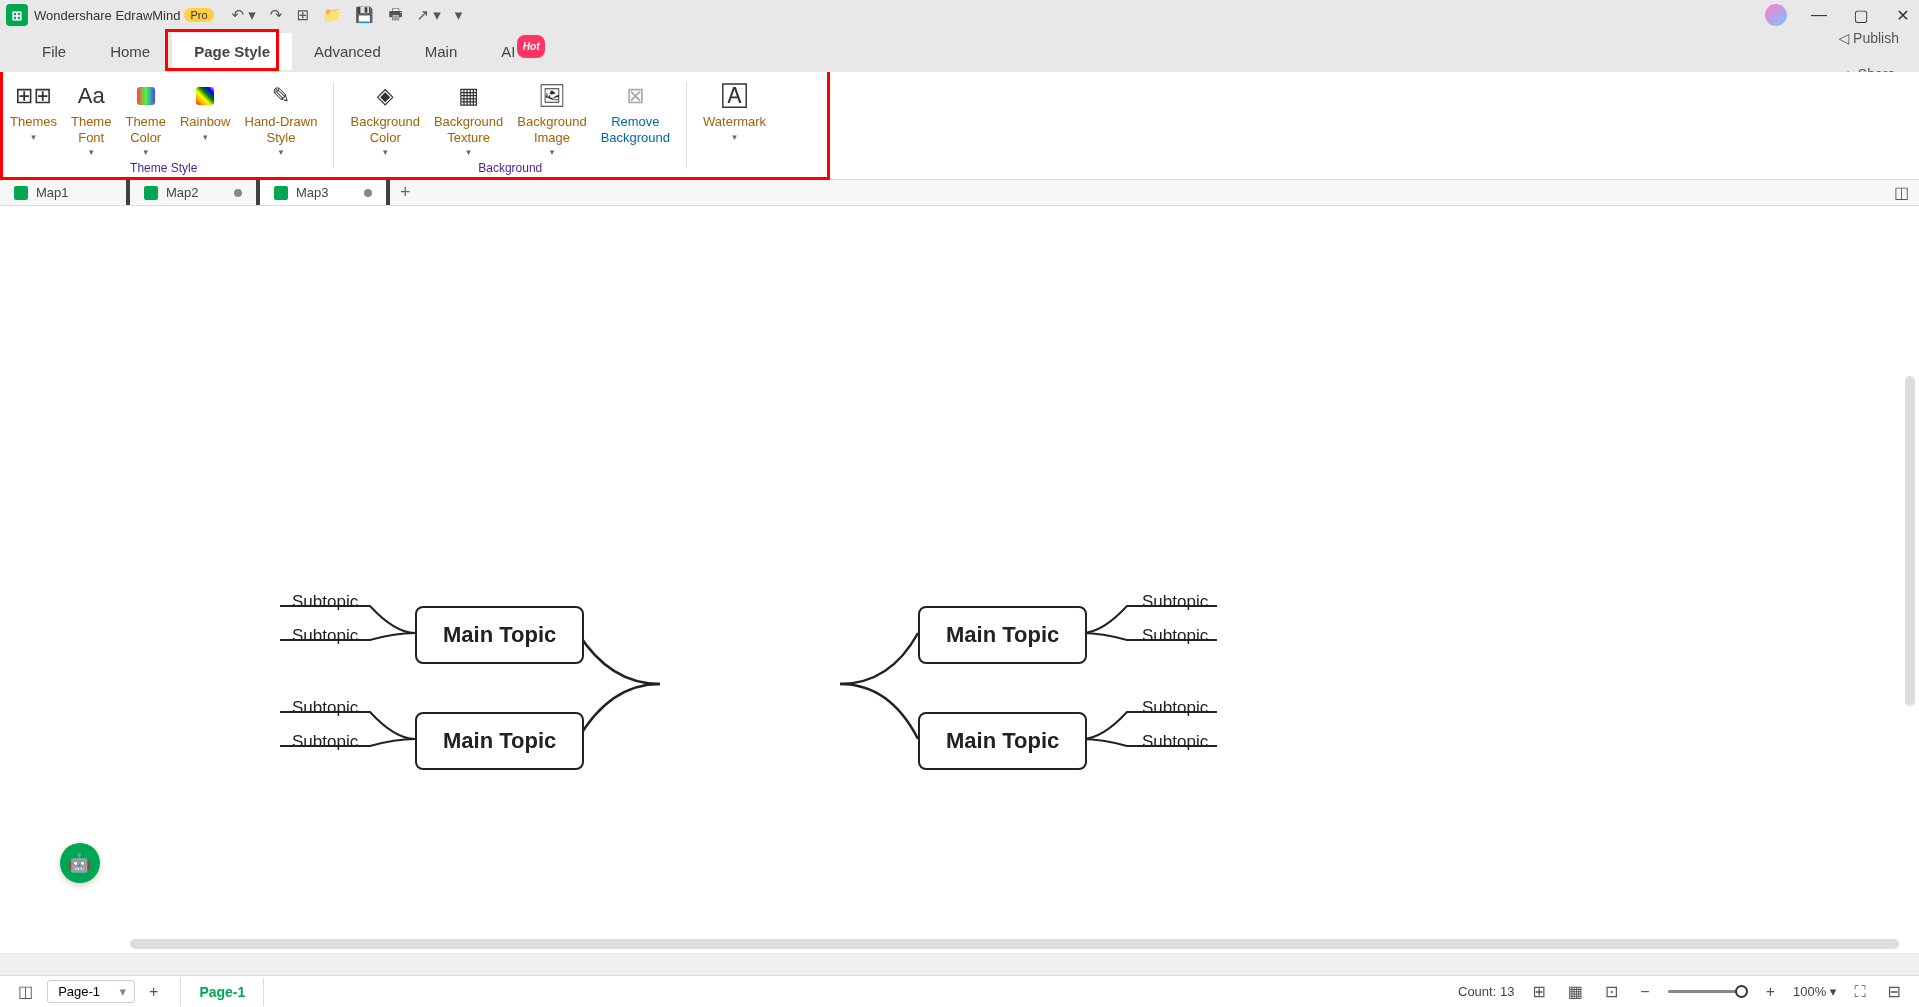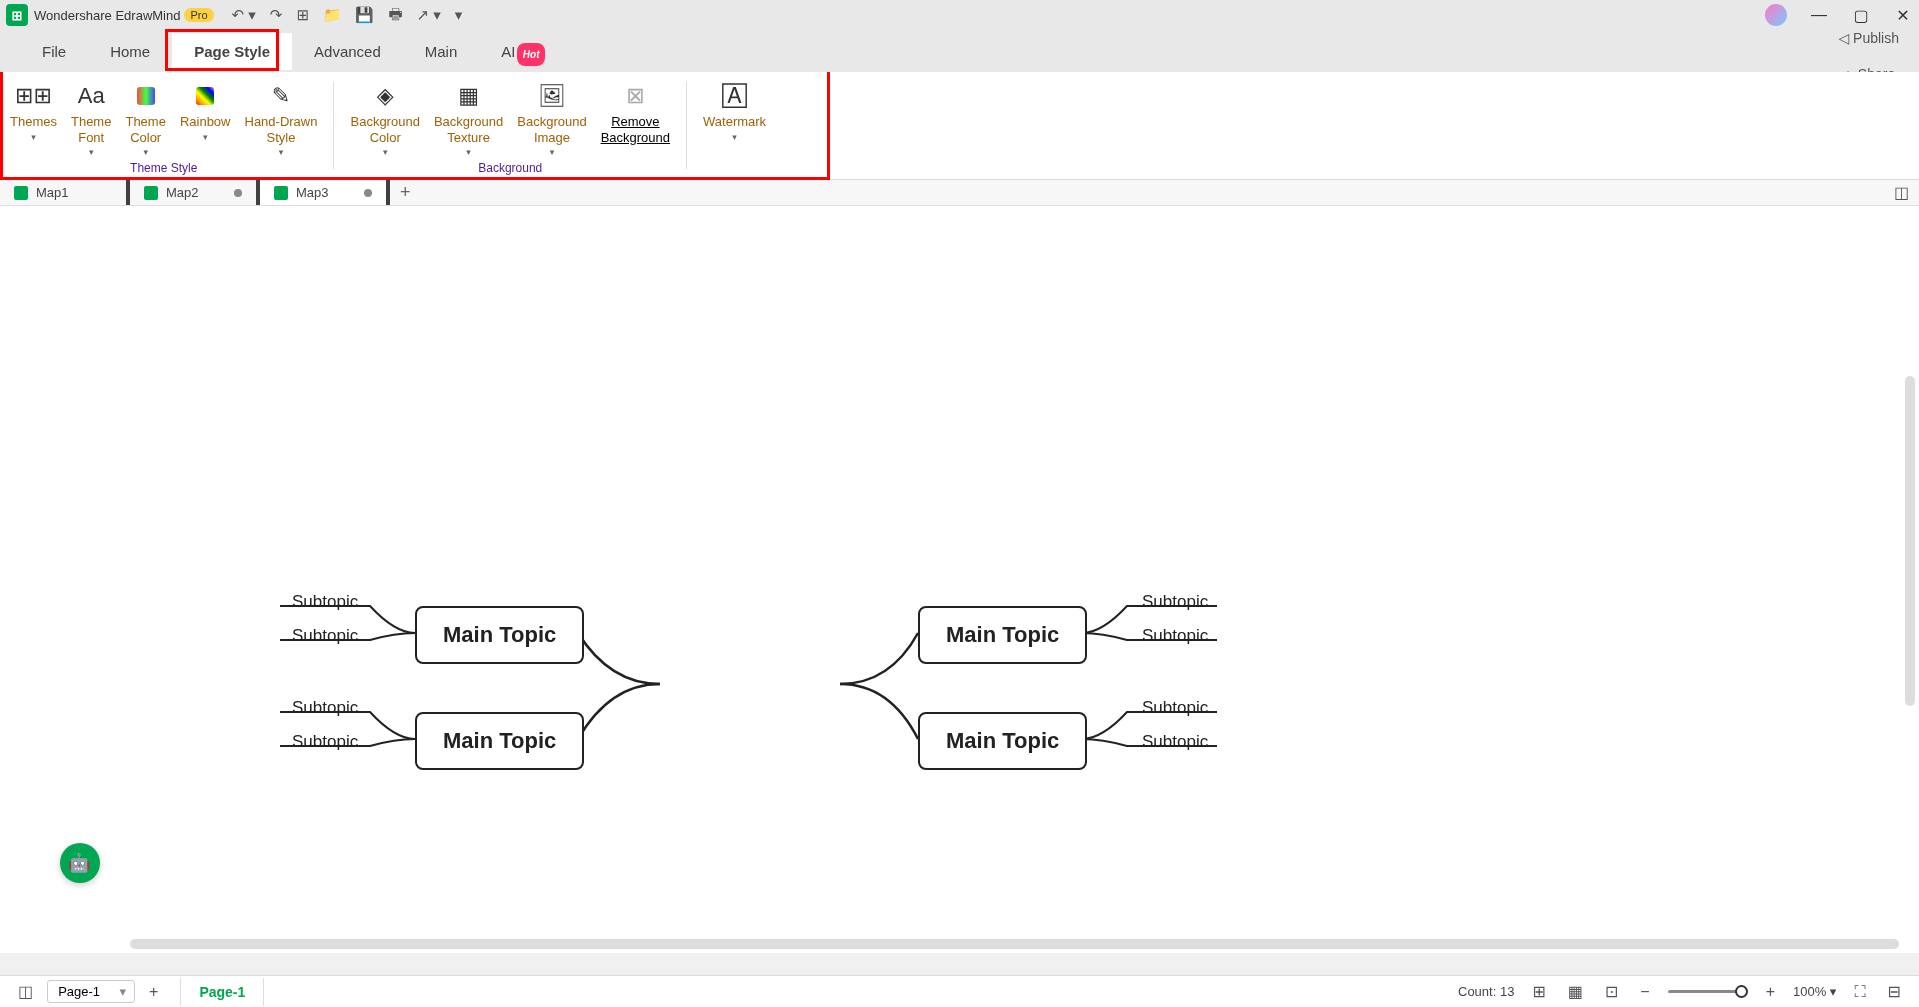--- a/index.html
+++ b/index.html
@@ -13,34 +13,34 @@
 .qat { display:flex; gap:14px; margin-left:18px; align-items:center; }
 .qat span { color:#555; font-size:15px; cursor:pointer; }
 .titlebar-right { margin-left:auto; display:flex; gap:22px; align-items:center; }
 .avatar { width:22px; height:22px; border-radius:50%; background:linear-gradient(135deg,#ff7ac6,#7ac6ff); }
 .win-btn { font-size:16px; color:#333; cursor:pointer; width:20px; text-align:center; }
 
 
 .menubar { height:42px; background:#e8e8e8; display:flex; align-items:center; padding-left:20px; position:relative; }
 .menu-tab { padding:10px 22px; font-size:15px; color:#444; cursor:pointer; position:relative; }
 .menu-tab.active { background:#fff; font-weight:600; }
-.hot-badge { position:absolute; top:10px; right:-8px; background:#ff3366; color:#fff; font-size:10px; padding:6px 6px; border-radius:8px; font-style:italic; font-weight:600; }
+.hot-badge { position:absolute; top:2px; right:-8px; background:#ff3366; color:#fff; font-size:10px; padding:6px 6px; border-radius:8px; font-style:italic; font-weight:600; }
 .menubar-right { margin-left:auto; display:flex; gap:20px; align-items:center; padding-right:20px; height:100%;flex-direction:column; }
 .menubar-right span { font-size:14px; color:#555; cursor:pointer; }
 .highlight-tab { position:absolute; border:3px solid #ff0000; pointer-events:none; }
 
 
 .ribbon { height:108px; background:#fff; display:flex; border-bottom:1px solid #ddd; position:relative; }
 .ribbon-group { display:flex; flex-direction:column; align-items:center; padding:6px 4px 2px; position:relative; }
 .ribbon-items { display:flex; gap:2px; }
 .ribbon-item { display:flex; flex-direction:column; align-items:center; padding:4px 6px; cursor:pointer; min-width:50px; }
 .ribbon-item.disabled { color:#aaa; }
 .ribbon-icon { font-size:22px; height:28px; display:flex; align-items:center; justify-content:center; color:#333; }
 .ribbon-label { font-size:13px; color:#a16207; text-align:center; line-height:1.2; margin-top:4px; }
-.ribbon-item.disabled .ribbon-label { color:#000000;text-decoration:underline; }
+.ribbon-item.disabled .ribbon-label { color:#0369a1; }
 .ribbon-dd { font-size:9px; color:#666; margin-top:2px; }
 .ribbon-group-label { font-size:12px; color:#4c1d95; margin-top:auto; padding-bottom:4px; }
 .ribbon-sep { width:1px; background:#ddd; margin:10px 6px; }
 .highlight-ribbon { position:absolute; left:0; top:0; width:830px; height:108px; border:3px solid #ff0000; border-top:none; pointer-events:none; }
 
 
 .doctabs { height:26px; background:#f7f7f7; display:flex; align-items:center; border-bottom:1px solid #ddd; }
 .doctab { display:flex; align-items:center; gap:8px; padding:0 14px; height:100%; font-size:13px; color:#444; cursor:pointer; border-right:4px solid #404040; min-width:130px; }
 .doctab.active { background:#fff; }
 .doctab-icon { width:14px; height:14px; background:#00a651; border-radius:2px; }

